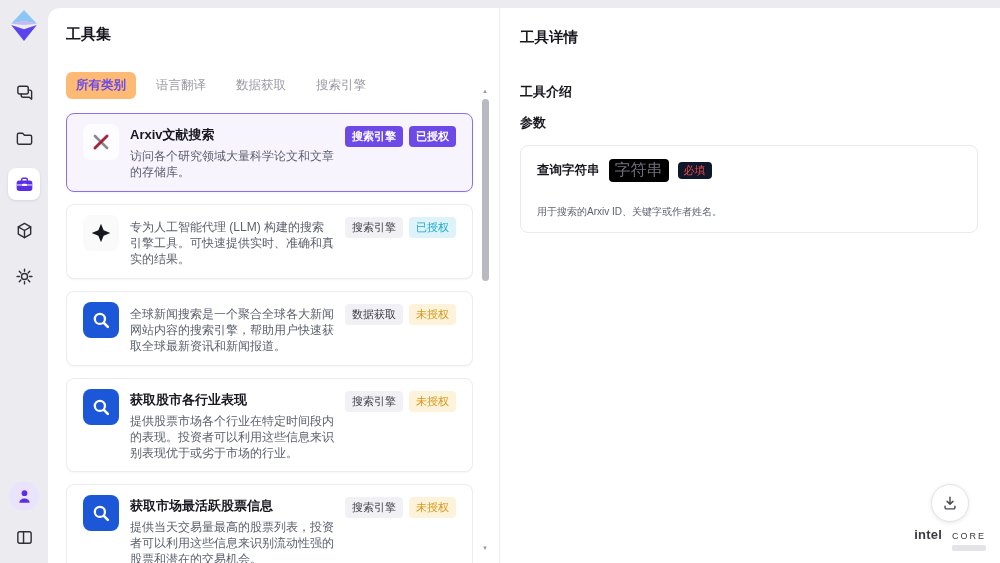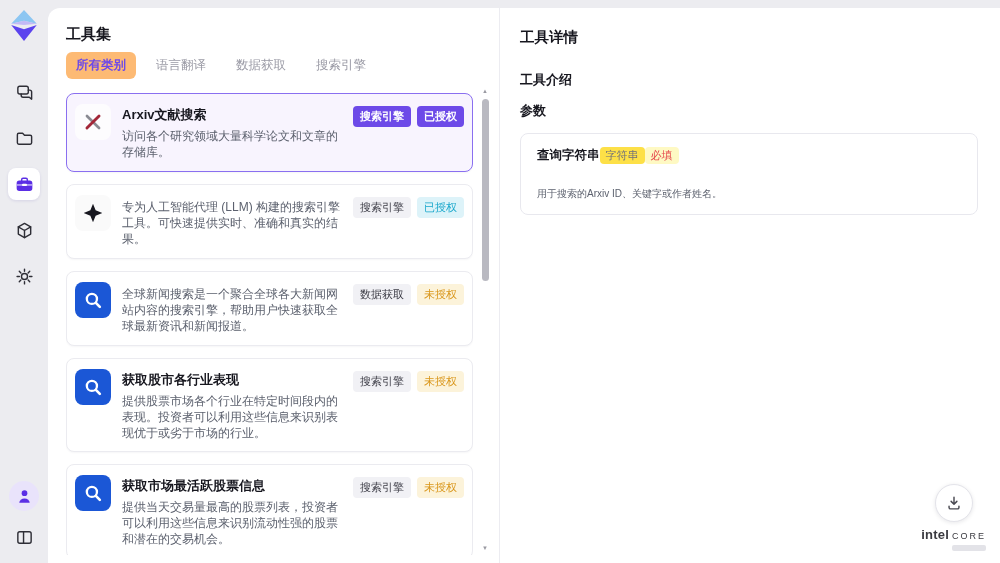--- a/index.html
+++ b/index.html
@@ -23,26 +23,26 @@
   .rail-item.active{background:#ffffff;box-shadow:0 1px 3px rgba(60,40,160,.12);}
   .rail-item.active svg{stroke:var(--accent-dark);}
   .rail-bottom{margin-top:auto;display:flex;flex-direction:column;gap:10px;align-items:center;}
   .rail-item.user-item{background:#e9e3fb;border-radius:50%;width:30px;height:30px;}
 
   
   .main{position:absolute;left:48px;top:8px;width:952px;height:555px;background:#fff;border-radius:12px 0 0 0;display:flex;overflow:hidden;}
 
   
   .list-col{width:452px;border-right:1px solid #ececf1;padding:17px 26px 0 18px;position:relative;}
-  .page-title{font-size:15px;font-weight:bold;margin-bottom:8px;}
+  .page-title{font-size:15px;font-weight:bold;margin-bottom:28px;}
   .tabs{display:flex;gap:10px;margin-bottom:14px;}
   .tab{font-size:12.5px;color:var(--muted);padding:5px 10px;border-radius:6px;cursor:pointer;white-space:nowrap;}
   .tab.active{background:#fdba74;color:var(--accent);font-weight:bold;}
   .tool-list{display:flex;flex-direction:column;gap:12px;height:462px;overflow:hidden;}
-  .card{display:flex;gap:11px;border:1px solid #ebebf0;border-radius:8px;padding:10px 8px;background:#fff;box-shadow:0 1px 2px rgba(20,20,40,.04);cursor:pointer;}
+  .card{display:flex;gap:11px;border:1px solid #ebebf0;border-radius:8px;padding:10px 16px;background:#fff;box-shadow:0 1px 2px rgba(20,20,40,.04);cursor:pointer;}
   .card.selected{border:1.5px solid var(--selected-card-border);background:var(--selected-card-bg);}
   .tool-icon{flex:0 0 36px;width:36px;height:36px;border-radius:8px;display:flex;align-items:center;justify-content:center;}
   .tool-icon .ic{display:none;width:22px;height:22px;}
   .icon-arxiv{background:#fdfcfe;} .icon-arxiv .ic-arxiv{display:block;}
   .icon-tavily{background:#fafafa;} .icon-tavily .ic-tavily{display:block;}
   .icon-blue{background:var(--tool-icon-blue);} .icon-blue .ic-blue{display:block;}
   .card-body{flex:1;min-width:0;}
   .card-title{font-size:13px;font-weight:bold;color:var(--text);padding-top:2px;}
   .card-desc{font-size:12px;color:var(--text2);line-height:1.33;margin-top:5px;}
   .card-tags{display:flex;gap:6px;align-items:flex-start;padding-top:2px;}
@@ -53,35 +53,35 @@
   .tag-yellow{background:var(--tag-yellow-bg);color:var(--tag-yellow-text);}
 
   
   .scrollbar{position:absolute;top:78px;bottom:10px;right:9px;width:10px;display:flex;flex-direction:column;align-items:center;}
   .sb-arrow{font-size:6px;color:#9a9aa2;line-height:10px;height:10px;cursor:pointer;}
   .sb-thumb{width:7px;height:182px;background:#b9b9c1;border-radius:4px;margin-top:3px;cursor:pointer;}
   .sb-spacer{flex:1;}
 
   
   .detail-col{flex:1;padding:20px 22px 0 20px;}
-  .detail-title{font-size:14.5px;font-weight:bold;margin-bottom:24px;}
+  .detail-title{font-size:14.5px;font-weight:bold;margin-bottom:36px;}
   .section-heading{font-size:13px;font-weight:bold;margin-bottom:13px;}
   .intro-box{border:1px solid var(--border);border-radius:8px;padding:15px 16px;font-size:12.5px;color:#33363e;line-height:1.5;margin-bottom:24px;}
   .param-box{border:1px solid var(--border);border-radius:8px;padding:13px 16px;}
-  .param-head{display:flex;align-items:center;gap:0;}
+  .param-head{display:flex;align-items:center;gap:9px;}
   .param-name{font-size:12.5px;font-weight:bold;}
-  .param-type{font-size:11px;color:#70707a;background:#fde047;padding:1px 6px;border-radius:4px;}
-  .param-required{font-size:11px;color:var(--required-red);background:#fef9c3;padding:1px 6px;border-radius:4px;}
+  .param-type{font-size:16px;color:#70707a;background:#000000;padding:1px 6px;border-radius:4px;}
+  .param-required{font-size:11px;color:var(--required-red);background:#0f172a;padding:1px 6px;border-radius:4px;}
   .param-desc{font-size:10px;color:var(--text2);margin-top:23px;}
 
   
   .float-br{position:absolute;right:14px;bottom:12px;display:flex;flex-direction:column;align-items:center;gap:5px;}
   .dl-btn{width:38px;height:38px;border-radius:50%;background:#fff;border:1px solid #e4e4ea;box-shadow:0 1px 4px rgba(20,20,40,.10);display:flex;align-items:center;justify-content:center;cursor:pointer;}
   .dl-btn svg{width:18px;height:18px;stroke:#4a4a52;fill:none;stroke-width:1.6;stroke-linecap:round;stroke-linejoin:round;}
-  .intel{font-size:13px;color:#3a3a40;display:flex;align-items:baseline;gap:3px;}
+  .intel{font-size:13px;color:#3a3a40;display:flex;align-items:baseline;gap:10px;}
   .intel .w-intel{font-weight:bold;letter-spacing:.2px;}
   .intel .w-core{font-variant:small-caps;letter-spacing:2px;}
   .intel-bar{width:34px;height:6px;background:#e3e3e8;border-radius:2px;align-self:flex-end;margin-top:-2px;}
 </style>
 </head>
 <body>
 
 <div class="rail">
   <svg class="logo" viewBox="0 0 28 30">
     <polygon points="14,0 26,13 14,10 2,13" fill="#8cc6f2"></polygon>

